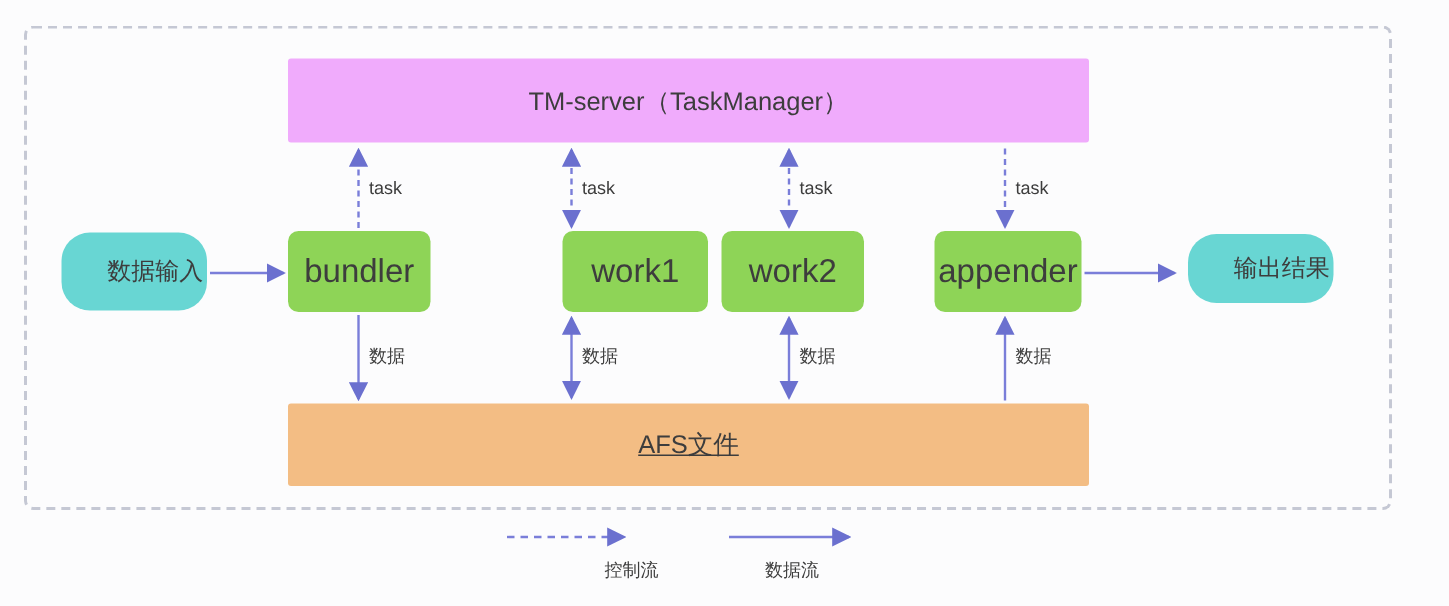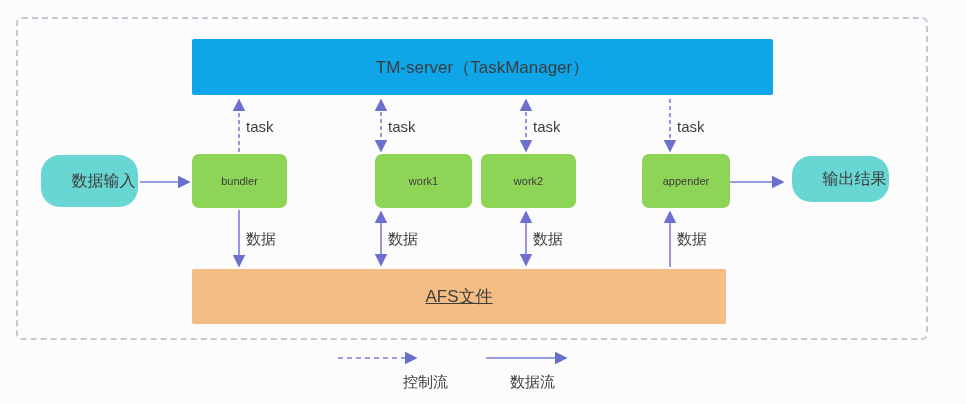--- a/index.html
+++ b/index.html
@@ -22,54 +22,54 @@
   }
   .node {
     position: absolute;
     display: flex;
     align-items: center;
     justify-content: center;
     box-sizing: border-box;
   }
   .bar-tm {
     left: 192px; top: 39px;
-    width: 581px; height: 56px;
-    background: #0ea5e9;
+    width: 534px; height: 56px;
+    background: #f0abfc;
     border-radius: 2px;
     font-size: 17px;
   }
   .bar-afs {
     left: 192px; top: 269px;
     width: 534px; height: 55px;
     background: #f3bd84;
     border-radius: 2px;
     font-size: 17px;
     text-decoration: underline;
   }
   .worker {
     top: 154px; height: 54px;
     background: #8ed457;
     border-radius: 7px;
-    font-size: 11px;
+    font-size: 22px;
   }
   .w-bundler  { left: 192px; width: 95px; }
   .w-work1    { left: 339px; width: 97px; margin-left: 36px; }
   .w-work2    { left: 481px; width: 95px; align-items: center; }
-  .w-appender { left: 642px; width: 88px; }
+  .w-appender { left: 623px; width: 98px; }
   .pill {
     background: #68d6d3;
     border-radius: 19px;
     font-size: 16px;
     padding-left: 28px;
   }
   .p-input  { left: 41px;  top: 155px; width: 97px; height: 52px; }
   .p-output { left: 792px; top: 156px; width: 97px; height: 46px; }
   .flow-label {
     position: absolute;
-    font-size: 15px;
+    font-size: 12px;
     line-height: 1;
     white-space: nowrap;
   }
   .t-bundler  { left: 246px; top: 119px; }
   .t-work1    { left: 388px; top: 119px; }
   .t-work2    { left: 533px; top: 119px; }
   .t-appender { left: 677px; top: 119px; }
   .d-bundler  { left: 246px; top: 231px; }
   .d-work1    { left: 388px; top: 231px; }
   .d-work2    { left: 533px; top: 231px; }

